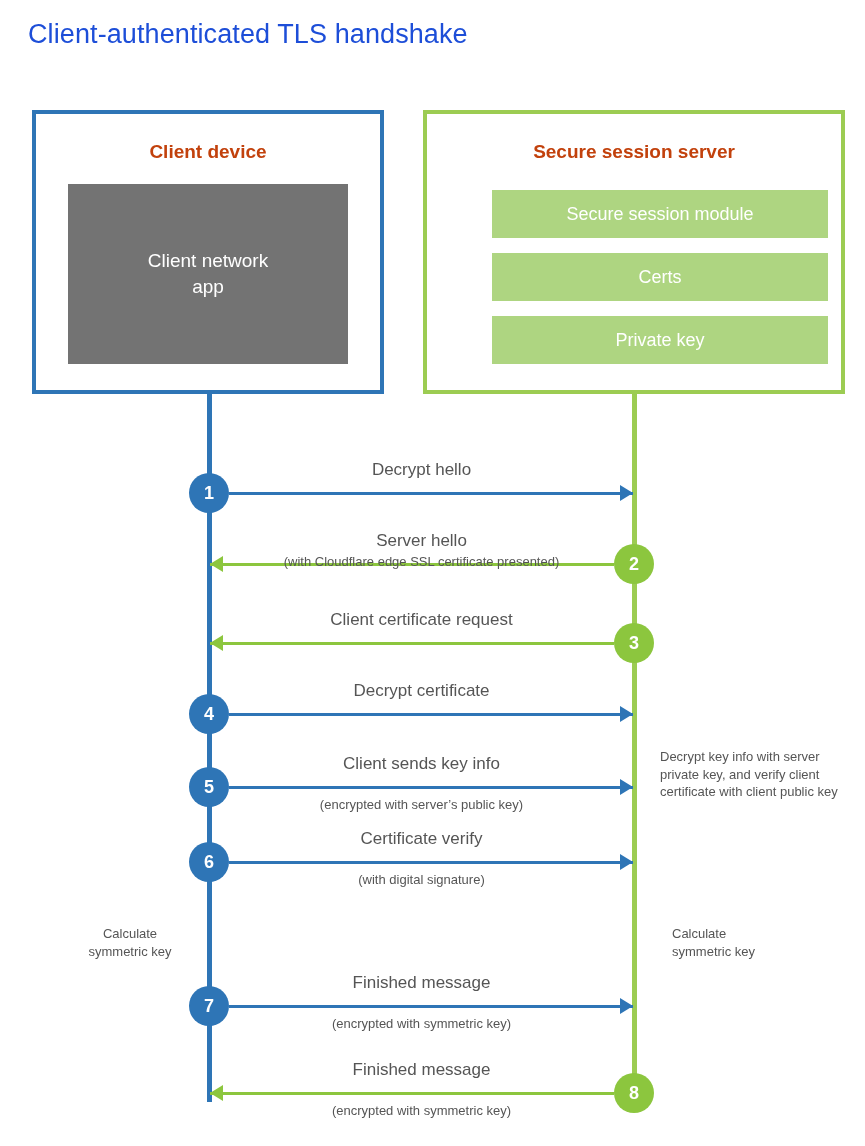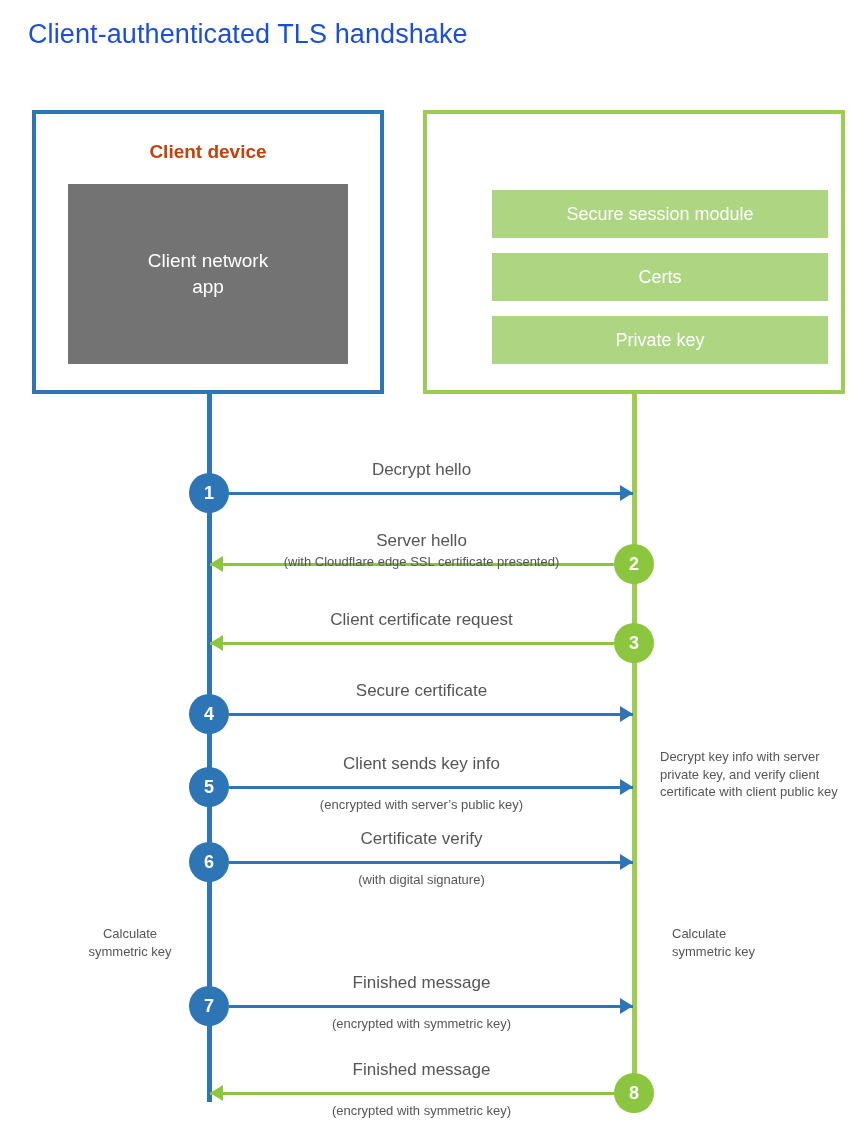--- a/index.html
+++ b/index.html
@@ -207,20 +207,21 @@
   <div id="page-title">Client-authenticated TLS handshake</div>
 
   <div class="party-box" id="client-box">
     <div class="party-title">Client device</div>
     <div id="client-app-block">
       <div id="client-app-label">Client network<br>app</div>
     </div>
   </div>
 
   <div class="party-box" id="server-box">
+    <div class="party-title">Secure session server</div>
     <div class="server-bar" id="server-bar-0">
       <span class="server-bar-label">Secure session module</span>
     </div>
     <div class="server-bar" id="server-bar-1">
       <span class="server-bar-label">Certs</span>
     </div>
     <div class="server-bar" id="server-bar-2">
       <span class="server-bar-label">Private key</span>
     </div>
   </div>
@@ -250,21 +251,21 @@
         <span>3</span>
       </div>
       <div class="msg-line green" style="left: 210px; top: 642px; width: 404px;"></div>
       <div class="arrow-head left green" style="top: 635px; left: 210px;"></div>
       <div class="msg-label" style="left: 209px; width: 425px; top: 610px;">Client certificate request</div>
       <div class="step-circle blue" style="left: 189px; top: 694px;">
         <span>4</span>
       </div>
       <div class="msg-line blue" style="left: 229px; top: 713px; width: 404px;"></div>
       <div class="arrow-head right blue" style="top: 706px; left: 620px;"></div>
-      <div class="msg-label" style="left: 209px; width: 425px; top: 681px;">Secure certificate</div>
+      <div class="msg-label" style="left: 209px; width: 425px; top: 681px;">Decrypt certificate</div>
       <div class="step-circle blue" style="left: 189px; top: 767px;">
         <span>5</span>
       </div>
       <div class="msg-line blue" style="left: 229px; top: 786px; width: 404px;"></div>
       <div class="arrow-head right blue" style="top: 779px; left: 620px;"></div>
       <div class="msg-label" style="left: 209px; width: 425px; top: 754px;">Client sends key info</div>
       <div class="msg-sublabel" style="left: 209px; width: 425px; top: 797px;">(encrypted with server’s public key)</div>
       <div class="step-circle blue" style="left: 189px; top: 842px;">
         <span>6</span>
       </div>

